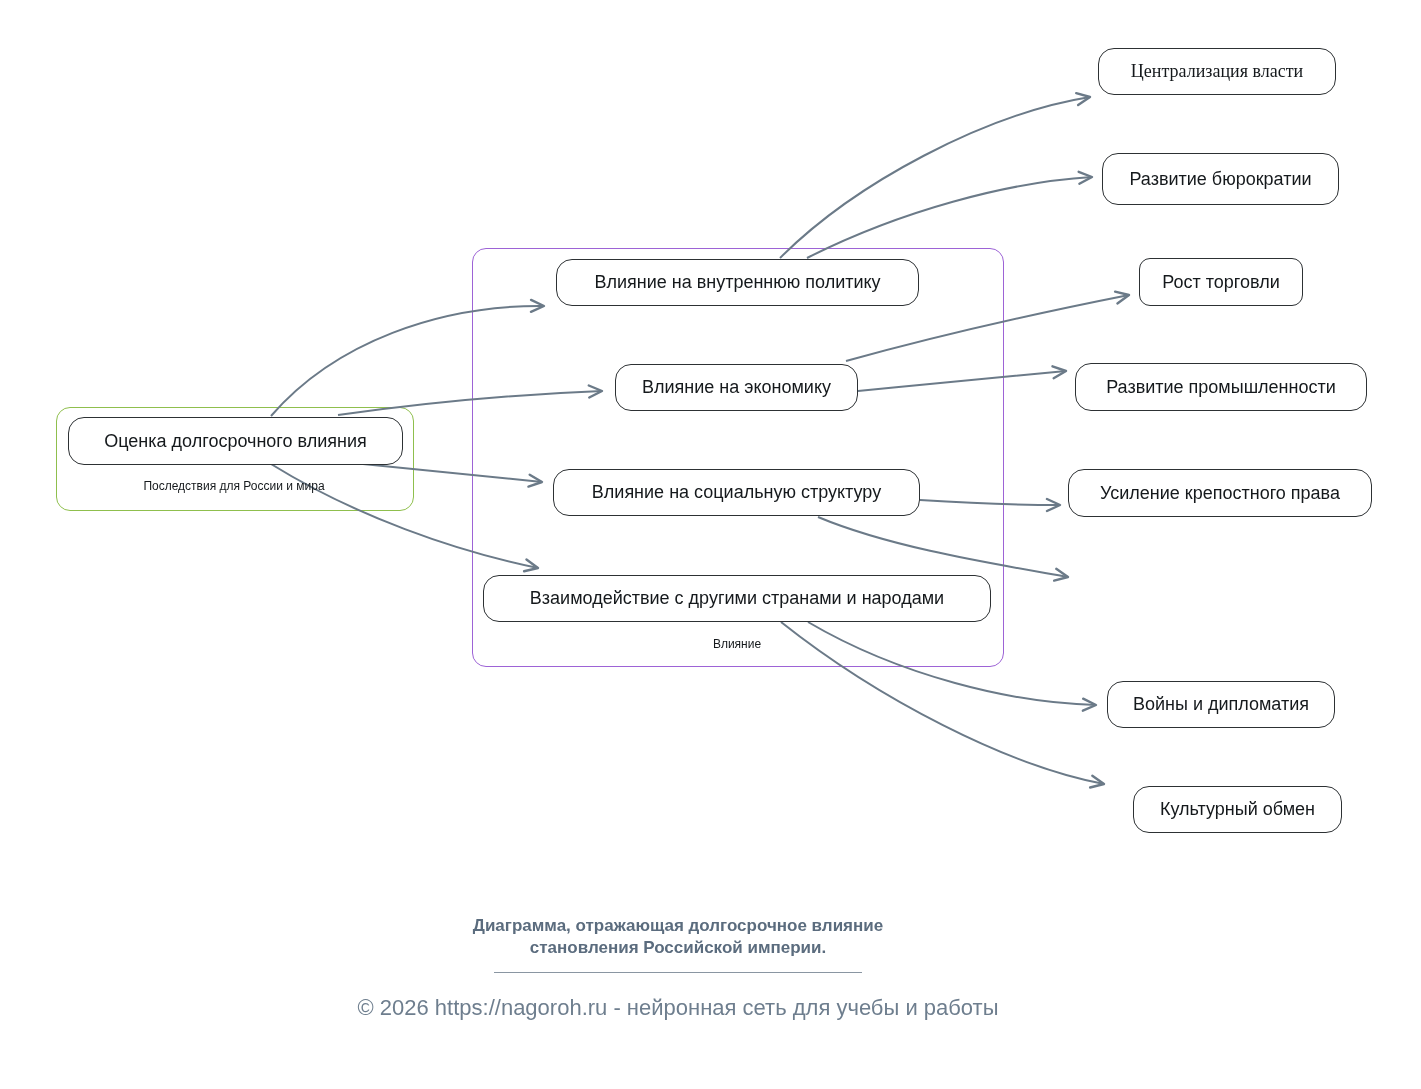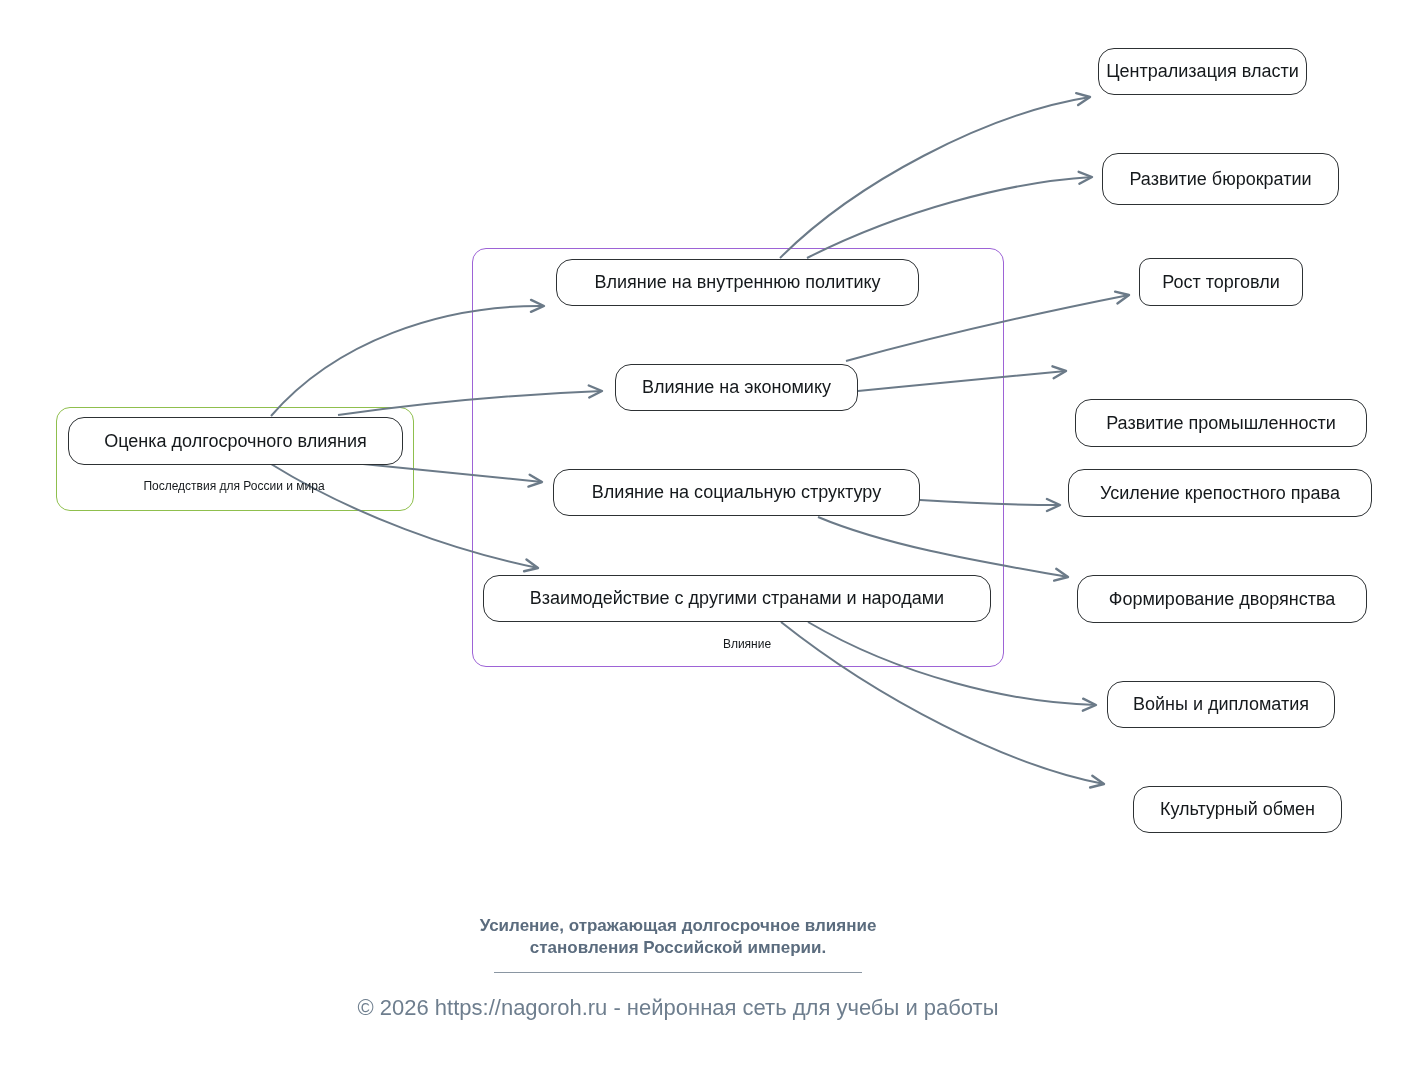--- a/index.html
+++ b/index.html
@@ -48,21 +48,21 @@
 </style>
 </head>
 <body>
 
 <div class="stage">
 
   <div class="group green" style="left:56px;top:407px;width:356px;height:102px;"></div>
   <div class="group-label" style="left:56px;top:479px;width:356px;">Последствия для России и мира</div>
 
   <div class="group purple" style="left:472px;top:248px;width:530px;height:417px;"></div>
-  <div class="group-label" style="left:472px;top:637px;width:530px;padding-left:10px;">Влияние</div>
+  <div class="group-label" style="left:472px;top:637px;width:530px;">Влияние</div>
 
   <svg class="edges" width="1421" height="1089" viewBox="0 0 1421 1089">
     <defs>
       <marker id="arrow" viewBox="0 0 18 18" refX="16" refY="9" markerWidth="18" markerHeight="18" markerUnits="userSpaceOnUse" orient="auto">
         <path class="arrowhead" d="M3,3 L16,9 L3,15"></path>
       </marker>
     </defs>
     <path class="edge" marker-end="url(#arrow)" d="M271,416 C335,342 440,305 544,306"></path>
     <path class="edge" marker-end="url(#arrow)" d="M338,415 C430,402 525,394 602,391"></path>
     <path class="edge" marker-end="url(#arrow)" d="M343,462 C425,470 485,476 542,482"></path>
@@ -77,31 +77,30 @@
     <path class="edge" marker-end="url(#arrow)" d="M781,622 C878,699 1008,766 1104,784"></path>
   </svg>
 
   <div class="node" style="left:68px;top:417px;width:335px;height:48px;">Оценка долгосрочного влияния</div>
 
   <div class="node" style="left:556px;top:259px;width:363px;height:47px;">Влияние на внутреннюю политику</div>
   <div class="node" style="left:615px;top:364px;width:243px;height:47px;">Влияние на экономику</div>
   <div class="node" style="left:553px;top:469px;width:367px;height:47px;">Влияние на социальную структуру</div>
   <div class="node" style="left:483px;top:575px;width:508px;height:47px;">Взаимодействие с другими странами и народами</div>
 
-  <div class="node" style="left:1098px;top:48px;width:209px;height:47px;">Централизация власти</div>
+  <div class="node" style="left:1098px;top:48px;width:238px;height:47px;font-family:Liberation Serif, serif;">Централизация власти</div>
   <div class="node" style="left:1102px;top:153px;width:237px;height:52px;">Развитие бюрократии</div>
   <div class="node" style="left:1139px;top:258px;width:164px;height:48px;border-radius:11px;">Рост торговли</div>
-  <div class="node" style="left:1075px;top:363px;width:292px;height:48px;margin-top:36px;">Развитие промышленности</div>
+  <div class="node" style="left:1075px;top:363px;width:292px;height:48px;">Развитие промышленности</div>
   <div class="node" style="left:1068px;top:469px;width:304px;height:48px;">Усиление крепостного права</div>
-  <div class="node" style="left:1077px;top:575px;width:290px;height:48px;">Формирование дворянства</div>
   <div class="node" style="left:1107px;top:681px;width:228px;height:47px;">Войны и дипломатия</div>
   <div class="node" style="left:1117px;top:786px;width:209px;height:47px;margin-left:16px;">Культурный обмен</div>
 
   <div class="caption">
     <div class="caption-title">
-      <div>Усиление, отражающая долгосрочное влияние</div>
+      <div>Диаграмма, отражающая долгосрочное влияние</div>
       <div>становления Российской империи.</div>
     </div>
     <div class="caption-divider"></div>
     <div class="caption-footer">© 2026 https://nagoroh.ru - нейронная сеть для учебы и работы</div>
   </div>
 
 </div>
 
 </body></html>

